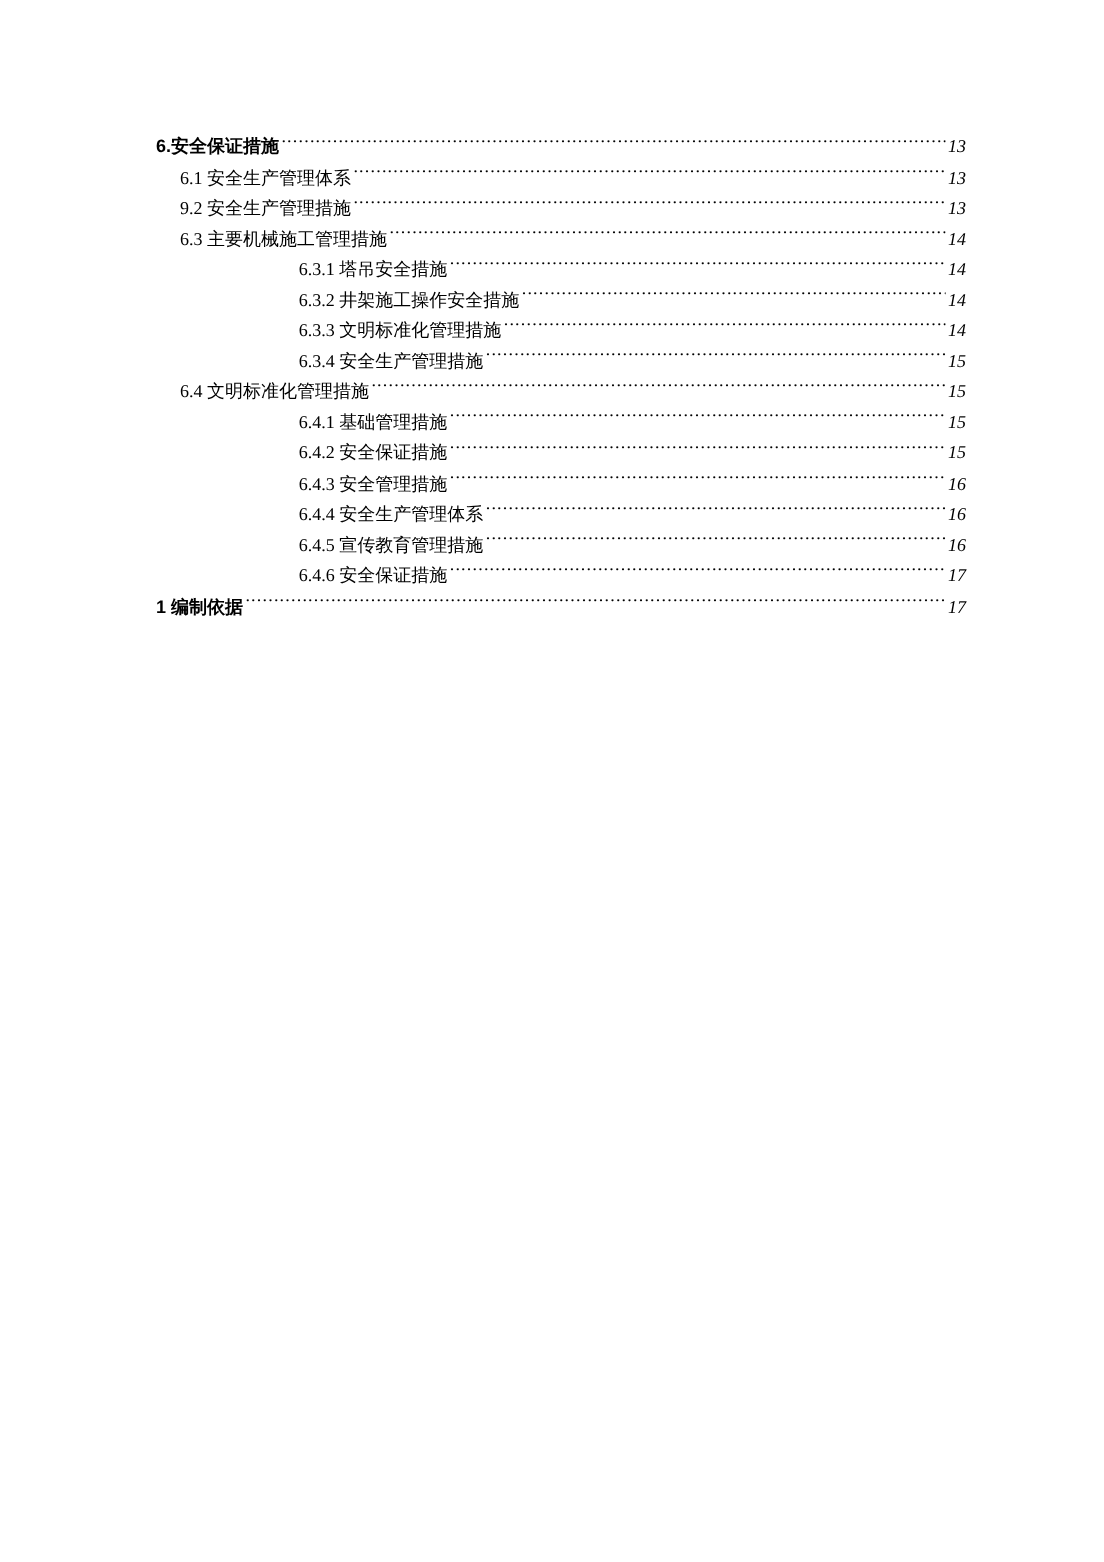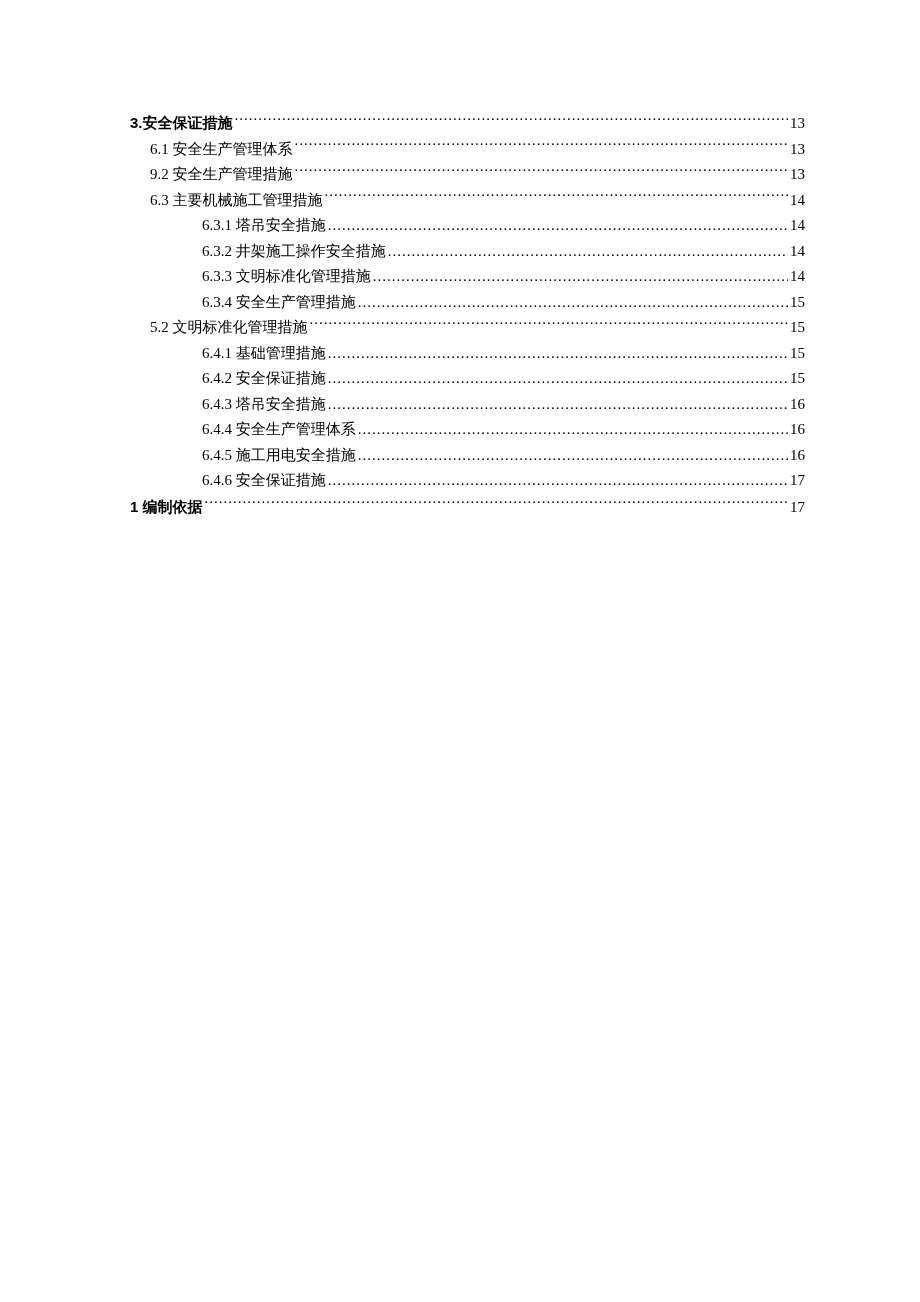--- a/index.html
+++ b/index.html
@@ -35,42 +35,42 @@
     .toc-leader::after {
       content: "..........................................................................................................................................................................................................";
       position: absolute;
       left: 0;
       bottom: 0;
       letter-spacing: 1px;
       color: #000000;
     }
     .toc-page {
       flex-shrink: 0;
+      font-style: italic;
     }
     .level-0 {
       margin-left: 0;
     }
     .level-1 {
       margin-left: 20px;
     }
     .level-2 {
-      margin-left: 72px;
-      align-items: flex-end;
+      margin-left: 119px;
     }
     .bold {
       font-weight: bold;
       font-family: "SimHei", "黑体", sans-serif;
     }
   </style>
 </head>
 <body>
 
 <div id="toc-container">
     <div class="toc-entry level-0">
-      <span class="toc-title bold">3.安全保证措施</span>
+      <span class="toc-title bold">6.安全保证措施</span>
       <span class="toc-leader"></span>
       <span class="toc-page">13</span>
     </div>
     <div class="toc-entry level-1">
       <span class="toc-title">6.1 安全生产管理体系</span>
       <span class="toc-leader"></span>
       <span class="toc-page">13</span>
     </div>
     <div class="toc-entry level-1">
       <span class="toc-title">9.2 安全生产管理措施</span>
@@ -96,46 +96,46 @@
       <span class="toc-title">6.3.3 文明标准化管理措施</span>
       <span class="toc-leader"></span>
       <span class="toc-page">14</span>
     </div>
     <div class="toc-entry level-2">
       <span class="toc-title">6.3.4 安全生产管理措施</span>
       <span class="toc-leader"></span>
       <span class="toc-page">15</span>
     </div>
     <div class="toc-entry level-1">
-      <span class="toc-title">5.2 文明标准化管理措施</span>
+      <span class="toc-title">6.4 文明标准化管理措施</span>
       <span class="toc-leader"></span>
       <span class="toc-page">15</span>
     </div>
     <div class="toc-entry level-2">
       <span class="toc-title">6.4.1 基础管理措施</span>
       <span class="toc-leader"></span>
       <span class="toc-page">15</span>
     </div>
     <div class="toc-entry level-2">
       <span class="toc-title">6.4.2 安全保证措施</span>
       <span class="toc-leader"></span>
       <span class="toc-page">15</span>
     </div>
     <div class="toc-entry level-2">
-      <span class="toc-title">6.4.3 塔吊安全措施</span>
+      <span class="toc-title">6.4.3 安全管理措施</span>
       <span class="toc-leader"></span>
       <span class="toc-page">16</span>
     </div>
     <div class="toc-entry level-2">
       <span class="toc-title">6.4.4 安全生产管理体系</span>
       <span class="toc-leader"></span>
       <span class="toc-page">16</span>
     </div>
     <div class="toc-entry level-2">
-      <span class="toc-title">6.4.5 施工用电安全措施</span>
+      <span class="toc-title">6.4.5 宣传教育管理措施</span>
       <span class="toc-leader"></span>
       <span class="toc-page">16</span>
     </div>
     <div class="toc-entry level-2">
       <span class="toc-title">6.4.6 安全保证措施</span>
       <span class="toc-leader"></span>
       <span class="toc-page">17</span>
     </div>
     <div class="toc-entry level-0">
       <span class="toc-title bold">1 编制依据</span>

